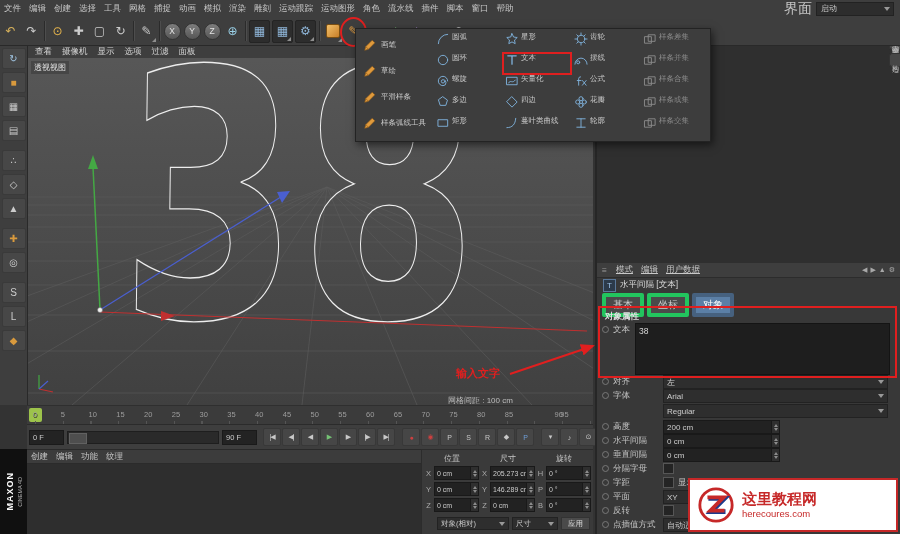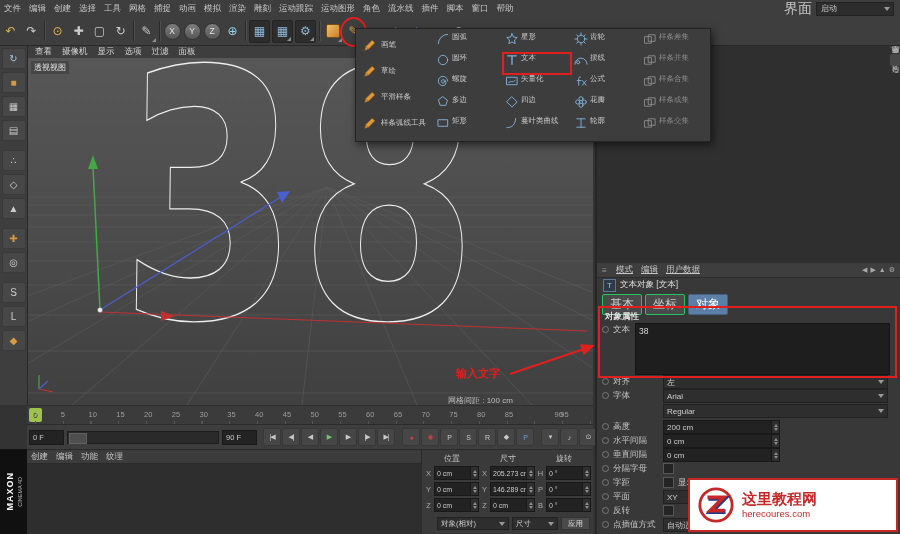--- a/index.html
+++ b/index.html
@@ -113,22 +113,22 @@
         border-right:none;border-radius:3px 0 0 3px;padding:5px 0;margin-bottom:3px;letter-spacing:1px;}
   
   .am{position:absolute;left:595px;top:263px;width:305px;height:271px;background:#383838;
         border-left:2px solid #262626;z-index:15;box-sizing:border-box;}
   .am-header{height:14px;background:#3e3e3e;display:flex;align-items:center;font-size:8.5px;border-bottom:1px solid #2c2c2c;}
   .am-hicons{margin-left:auto;display:flex;gap:3px;padding-right:5px;font-size:7px;color:#a8a8a8;}
   .am-obj{height:14px;display:flex;align-items:center;font-size:8.5px;color:#dcdcdc;}
   .objicon{width:11px;height:11px;margin:0 4px 0 6px;border:1px solid #5a789a;color:#9cc2e8;font-size:8px;
         display:flex;align-items:center;justify-content:center;background:#2c3a4a;flex:none;}
   .am-tabs{height:17px;display:flex;align-items:center;padding-left:5px;}
-  .chip{padding:1px 7px;background:#4a4a4a;border:1px solid #22c55e;border-radius:2px;margin-right:3px;
-        font-size:12px;color:#ccc;margin-top:8px;}
+  .chip{padding:1px 7px;background:#4a4a4a;border:4px solid #22c55e;border-radius:2px;margin-right:3px;
+        font-size:10px;color:#ccc;margin-top:8px;}
   .chip.active{background:#5b7fa6;border-color:#46617f;color:#fff;}
   .am-body{position:absolute;left:0;top:46px;right:0;bottom:0;border-radius:16px;}
   .asection{font-size:8.5px;font-weight:bold;color:#e0e0e0;padding:2px 0 2px 8px;height:10px;}
   .arow{position:relative;margin:0 4px 2px 4px;min-height:12px;font-size:8.5px;}
   .bullet{position:absolute;left:1px;top:3px;width:5px;height:5px;border:1px solid #787878;border-radius:50%;}
   .alabel{position:absolute;left:12px;top:1px;color:#c4c4c4;white-space:nowrap;}
   .ta{position:absolute;left:34px;right:6px;top:0;height:46px;background:#1e1e1e;border:1px solid #141414;
         color:#d8d8d8;font-size:8.5px;padding:2px 3px;white-space:pre;}
   .add{position:absolute;left:62px;right:8px;height:12px;background:#2e2e2e;border:1px solid #222;
         font-size:8px;color:#ccc;display:flex;align-items:center;padding-left:3px;top:0;}
@@ -723,21 +723,21 @@
         </span>
       <span class="am-hicons">
         <span>◀</span>
         <span>▶</span>
         <span>▲</span>
         <span>⚙</span>
       </span>
     </div>
     <div class="am-obj">
       <span class="objicon">T</span>
-      <span>文本对象 [文本]</span>
+      <span>水平间隔 [文本]</span>
     </div>
     <div class="am-tabs" id="am-tabs">
         <span class="chip">基本</span>
         <span class="chip">坐标</span>
         <span class="chip active">对象</span>
       </div>
     <div class="am-body">
       <div class="asection">对象属性</div>
       <div id="attr-rows">
           <div class="arow" style="height: 50px;">

